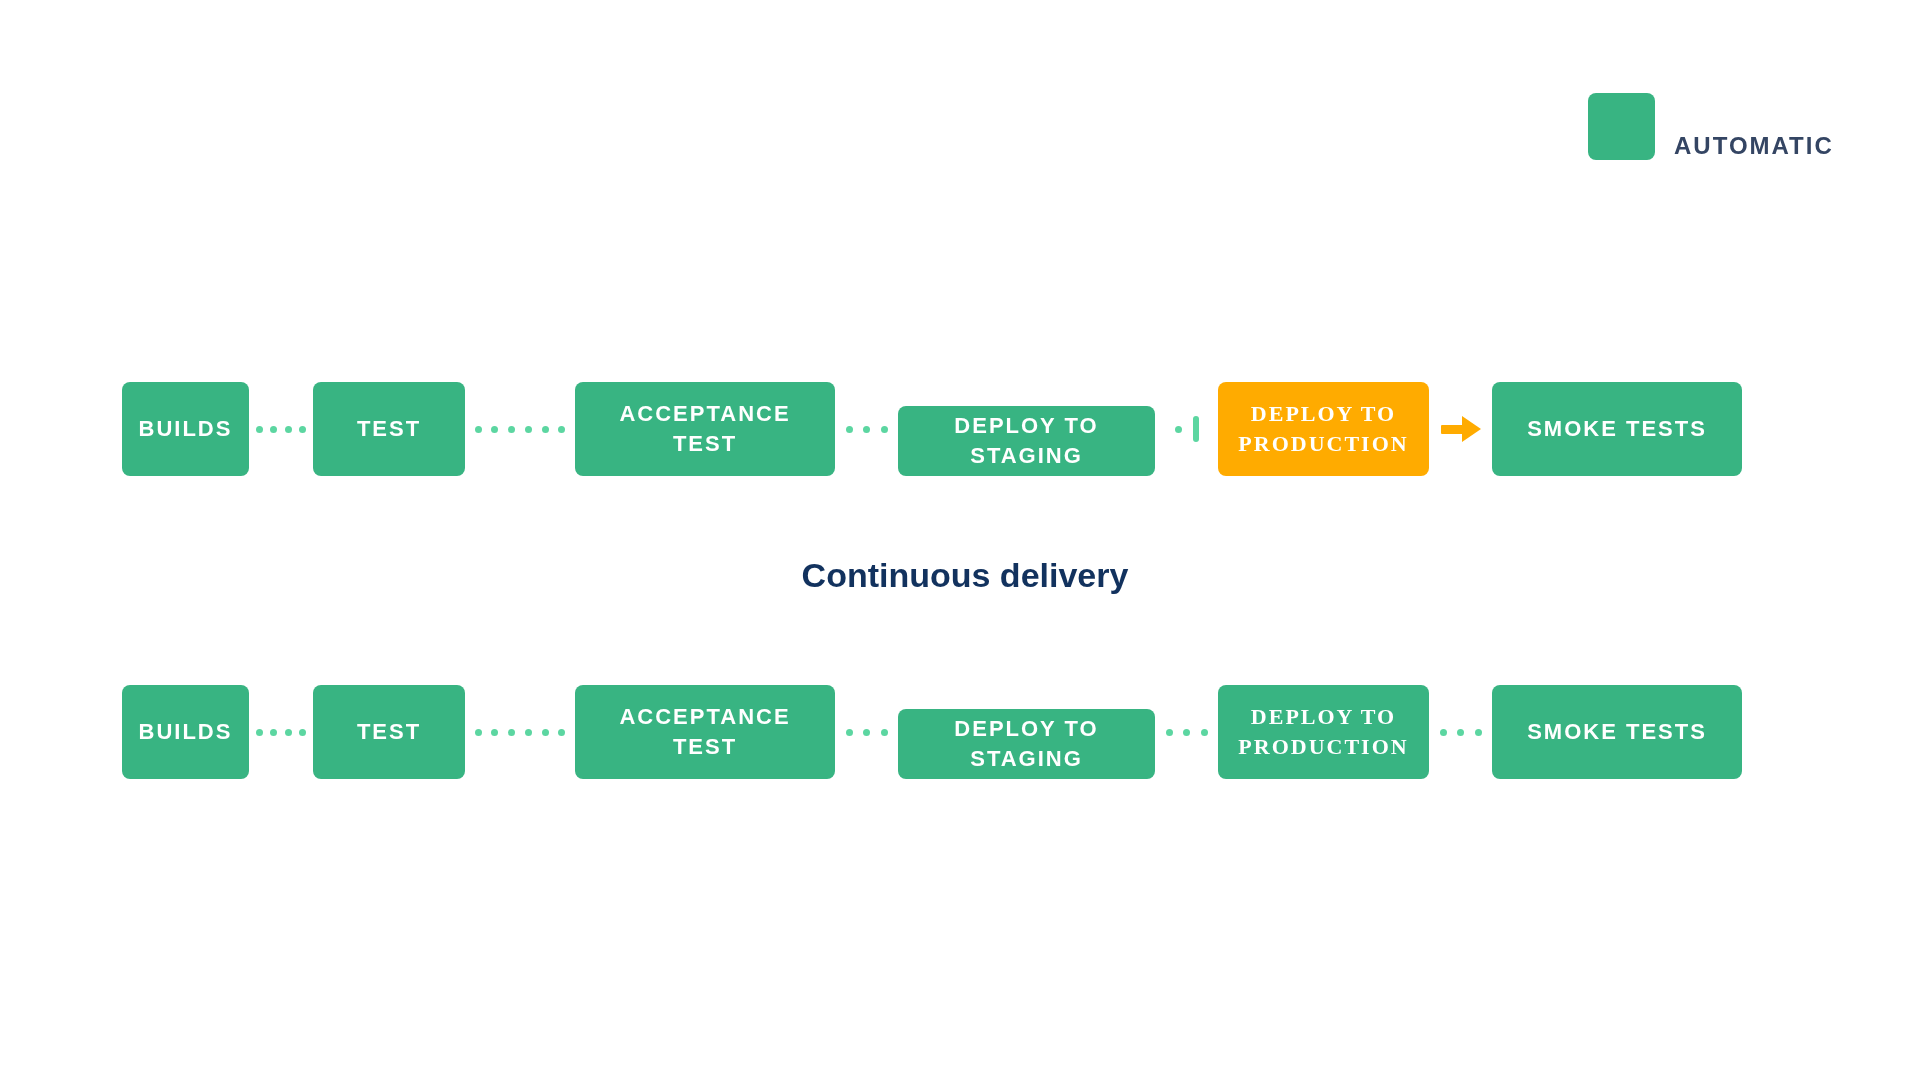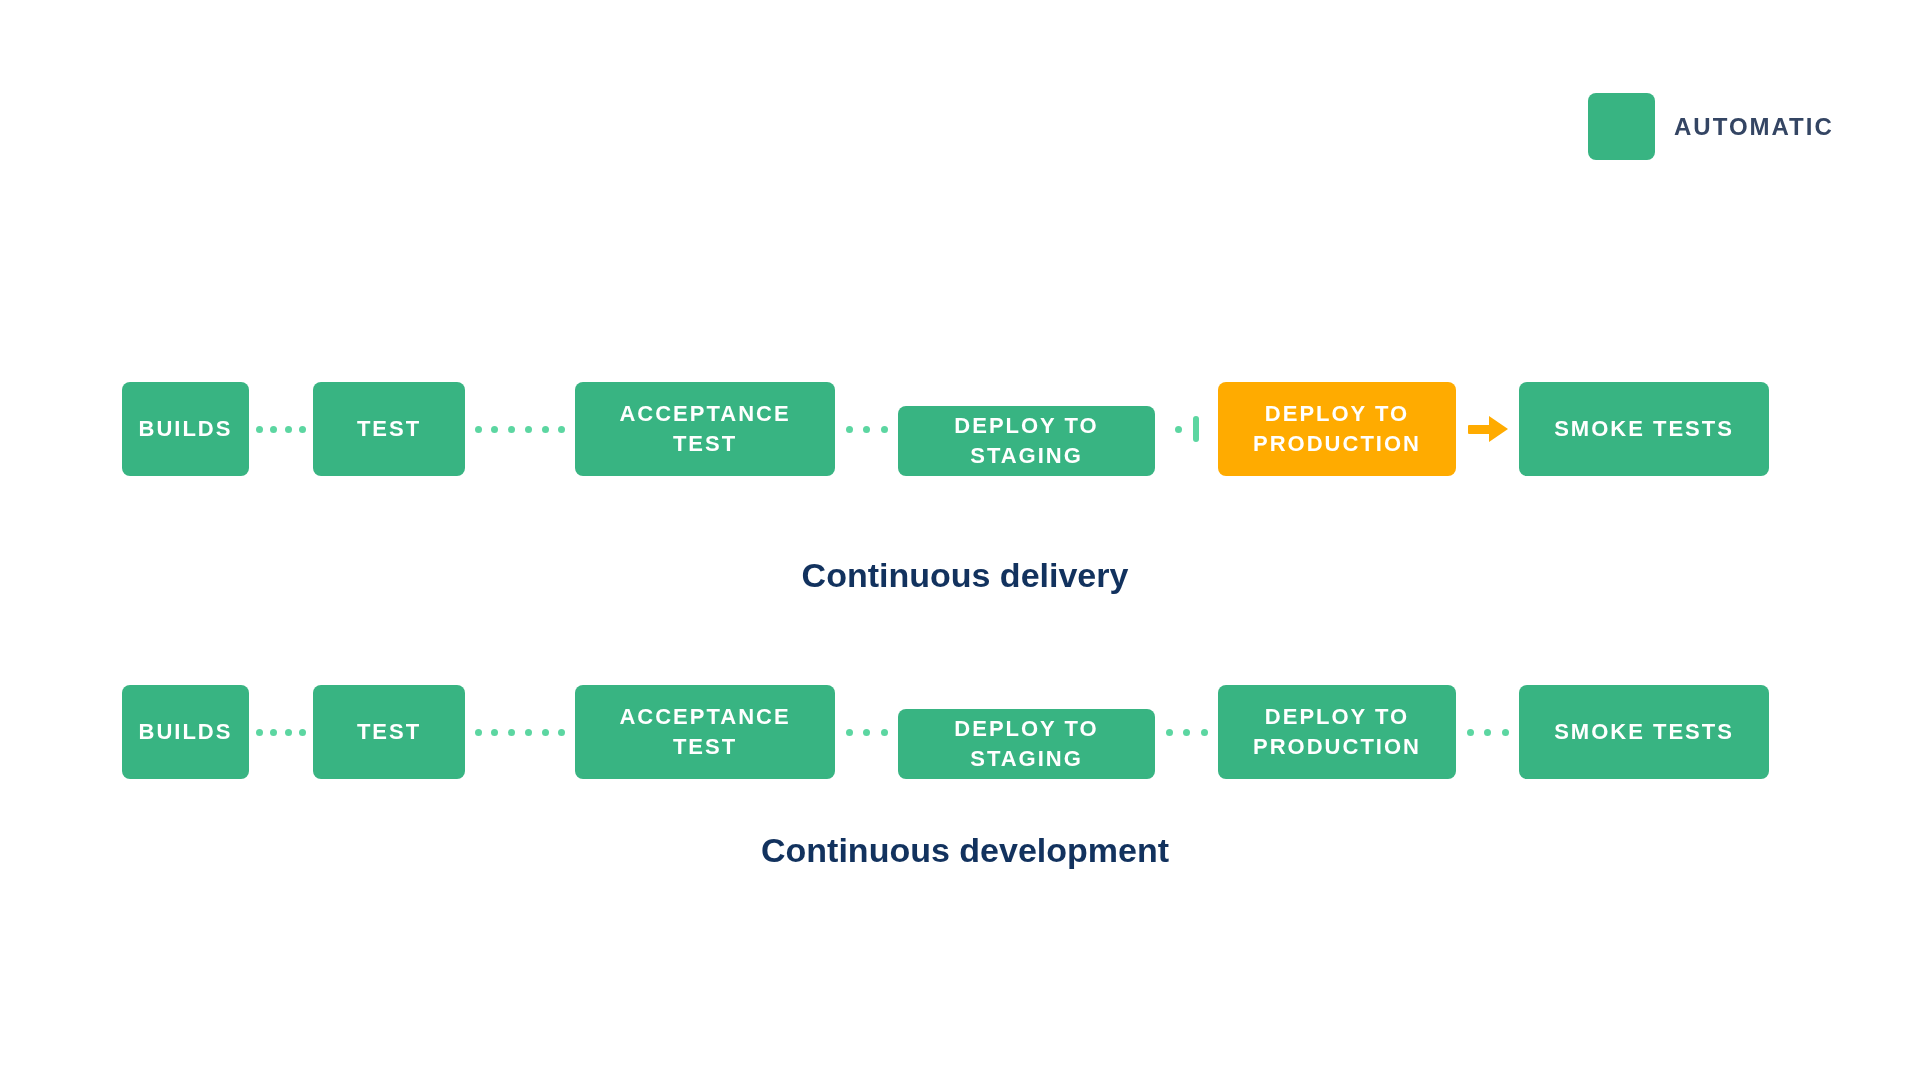--- a/index.html
+++ b/index.html
@@ -16,21 +16,21 @@
   .legend {
     position: absolute;
     left: 1588px;
     top: 93px;
     display: flex;
     flex-direction: column;
     gap: 14px;
   }
   .legend-row {
     display: flex;
-    align-items: center;
+    align-items: flex-end;
     gap: 19px;
   }
   .swatch {
     width: 67px;
     height: 67px;
     border-radius: 8px;
     flex: 0 0 auto;
   }
   .swatch.automatic { background: var(--automatic); }
   .swatch.manual    { background: var(--manual); }
@@ -65,21 +65,21 @@
     text-align: center;
     padding: 0 12px;
     flex: 0 0 auto;
   }
   .stage.automatic { background: var(--automatic); }
   .stage.manual    { background: var(--manual); }
   .s0 { width: 127px; }
   .s1 { width: 152px; }
   .s2 { width: 260px; padding: 11px 28px; }
   .s3 { width: 257px; padding: 0 28px; margin-top: 24px; }
-  .s4 { width: 238px; padding: 0 28px; }
+  .s4 { width: 211px; padding: 0 28px; font-family: Liberation Serif, serif; }
   .s5 { width: 250px; }
 
   
   .conn {
     flex: 0 0 auto;
     align-self: center;
     display: flex;
     align-items: center;
     justify-content: space-evenly;
   }
@@ -231,15 +231,14 @@
       </div>
       <div class="conn dots3">
         <span class="dot"></span>
         <span class="dot"></span>
         <span class="dot"></span>
       </div>
       <div class="stage automatic s5">
         <span>SMOKE TESTS</span>
       </div>
     </div>
-  <div class="caption c1">Continuous development</div>
 
 </div>
 
 </body></html>

